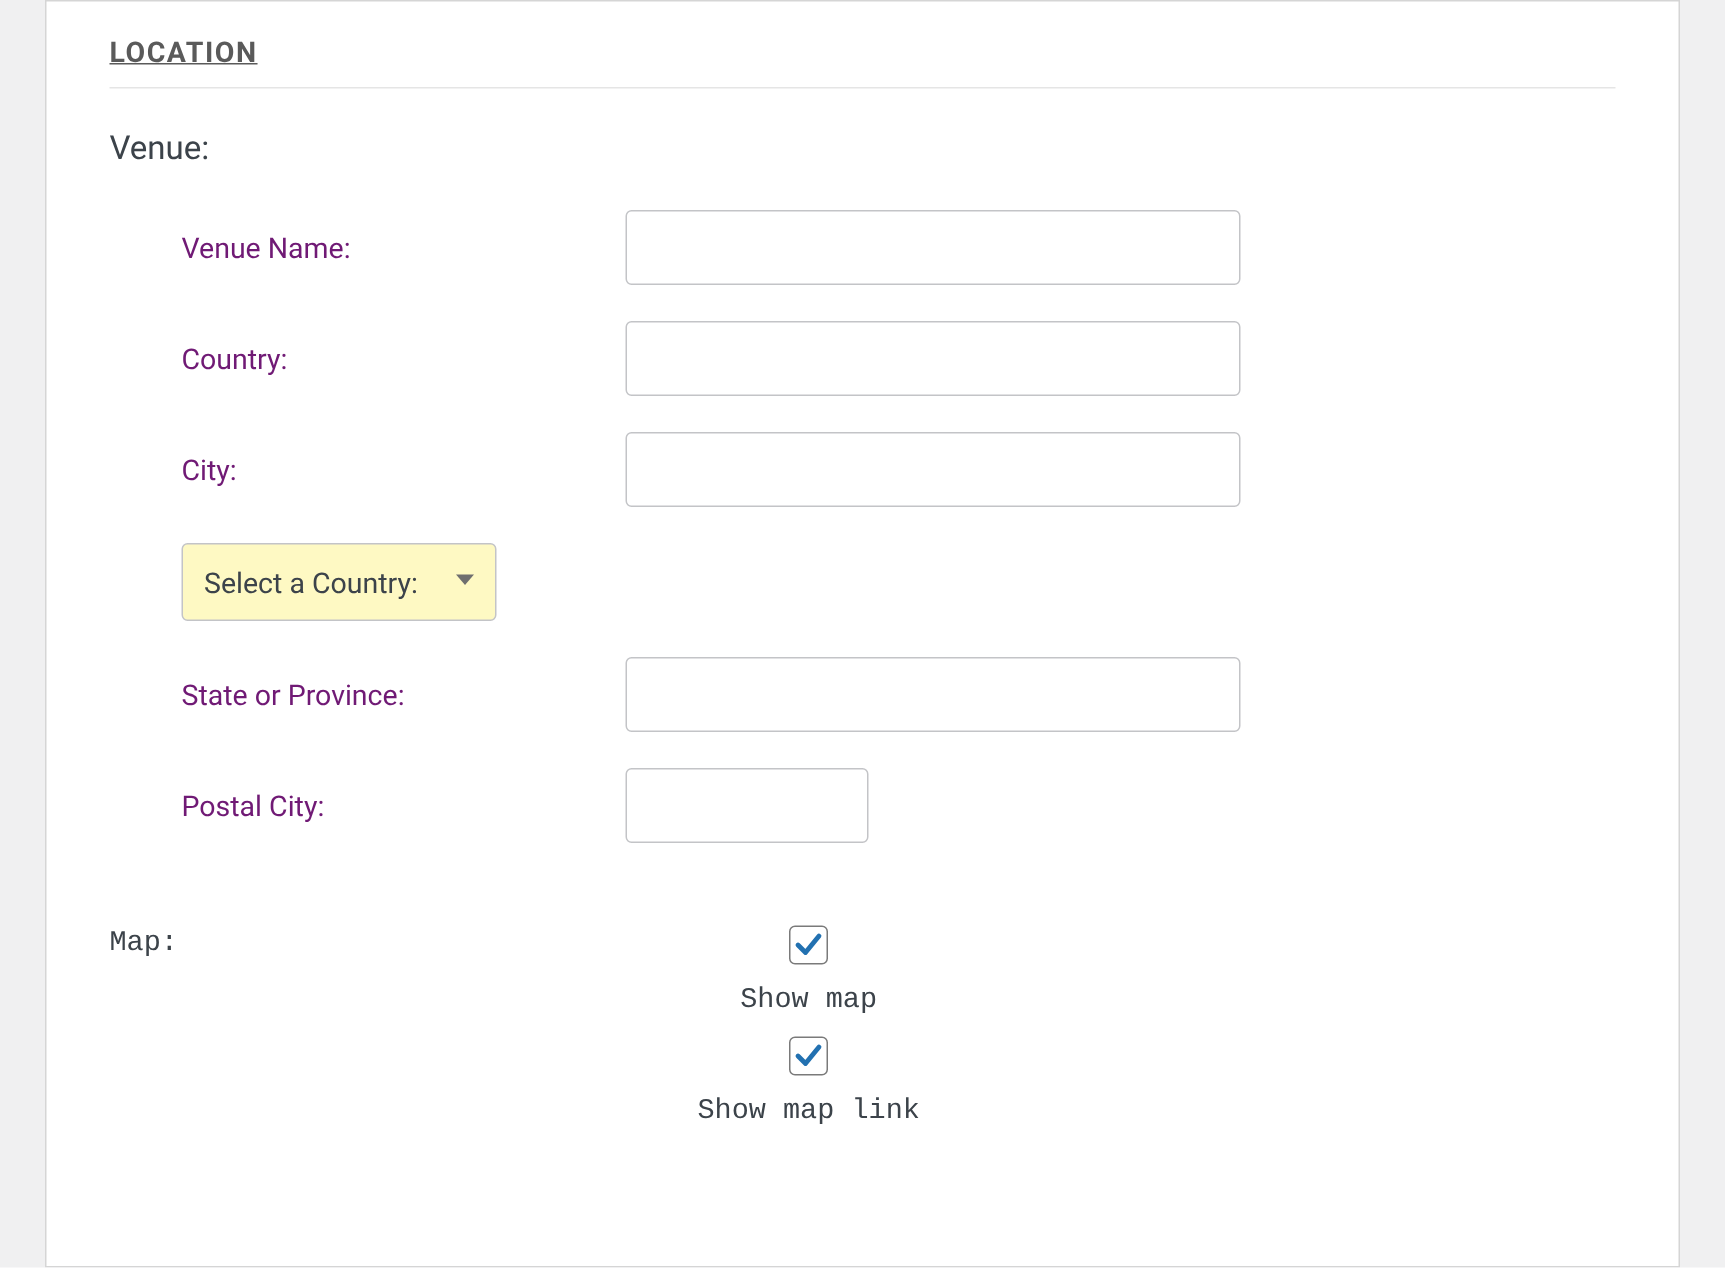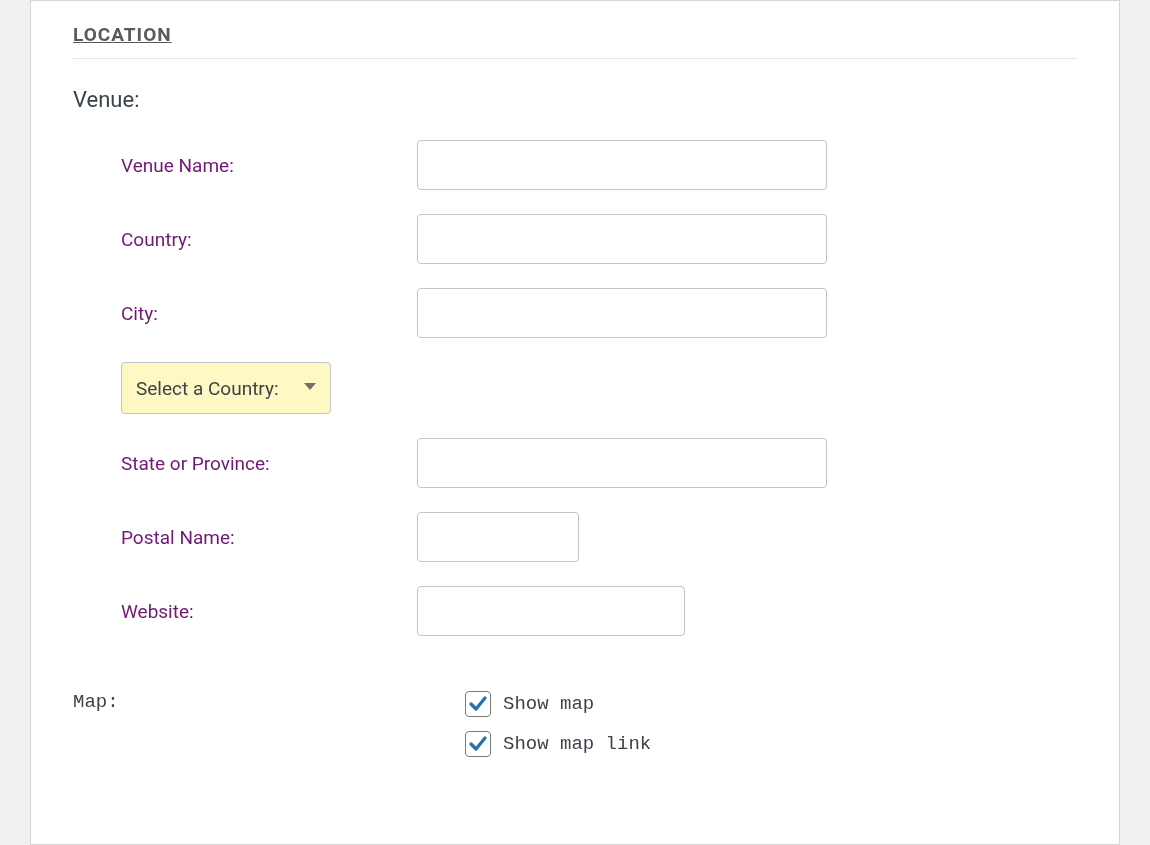--- a/index.html
+++ b/index.html
@@ -103,20 +103,21 @@
       display: flex;
       flex-direction: column;
       gap: 14px;
     }
     .check-row {
       display: flex;
       align-items: center;
       gap: 12px;
       font-size: 19px;
       color: #3c434a;
+      flex-direction: column;
     }
     .checkbox {
       width: 26px;
       height: 26px;
       border: 1.5px solid #7a7a7a;
       border-radius: 4px;
       background: #ffffff;
       display: inline-flex;
       align-items: center;
       justify-content: center;
@@ -174,33 +175,27 @@
     </div>
 
     <div class="field-row">
       <div class="field-label">State or Province:</div>
       <div class="field-input">
         <input type="text" class="w-wide" value="" style="">
       </div>
     </div>
 
     <div class="field-row">
-      <div class="field-label">Postal Name:</div>
+      <div class="field-label">Postal City:</div>
       <div class="field-input">
         <input type="text" class="w-postal" value="" style="">
       </div>
     </div>
 
 
-    <div class="field-row">
-      <div class="field-label">Website:</div>
-      <div class="field-input">
-        <input type="text" class="w-med" value="" style="">
-      </div>
-    </div>
 
   </div>
 
   <div class="map-row">
     <div class="map-label">Map:</div>
     <div class="map-options">
       <label class="check-row">
         <span class="checkbox">
           <svg width="20" height="20" viewBox="0 0 20 20">
               <path d="M3 10 L8 15 L17 4" fill="none" stroke="#2271b1" stroke-width="3.2" stroke-linecap="round" stroke-linejoin="round"></path>

